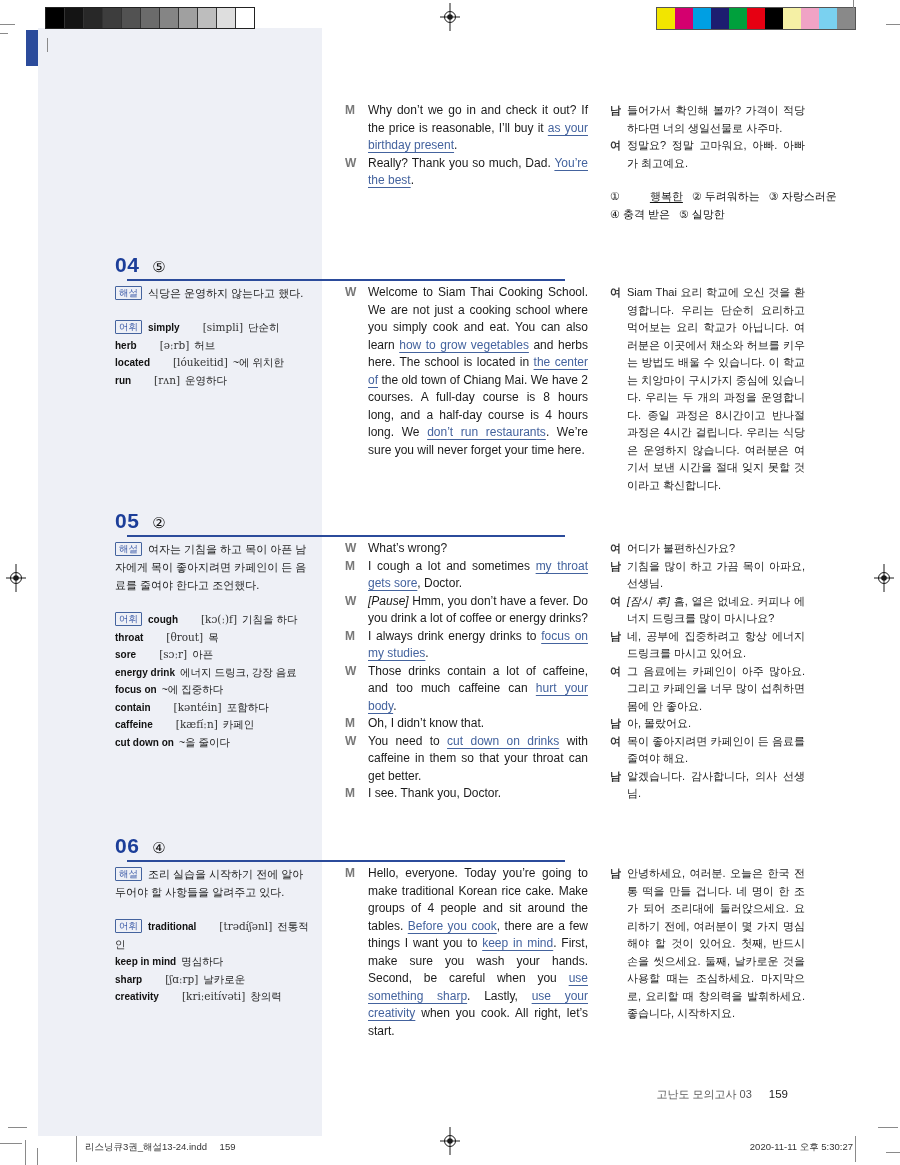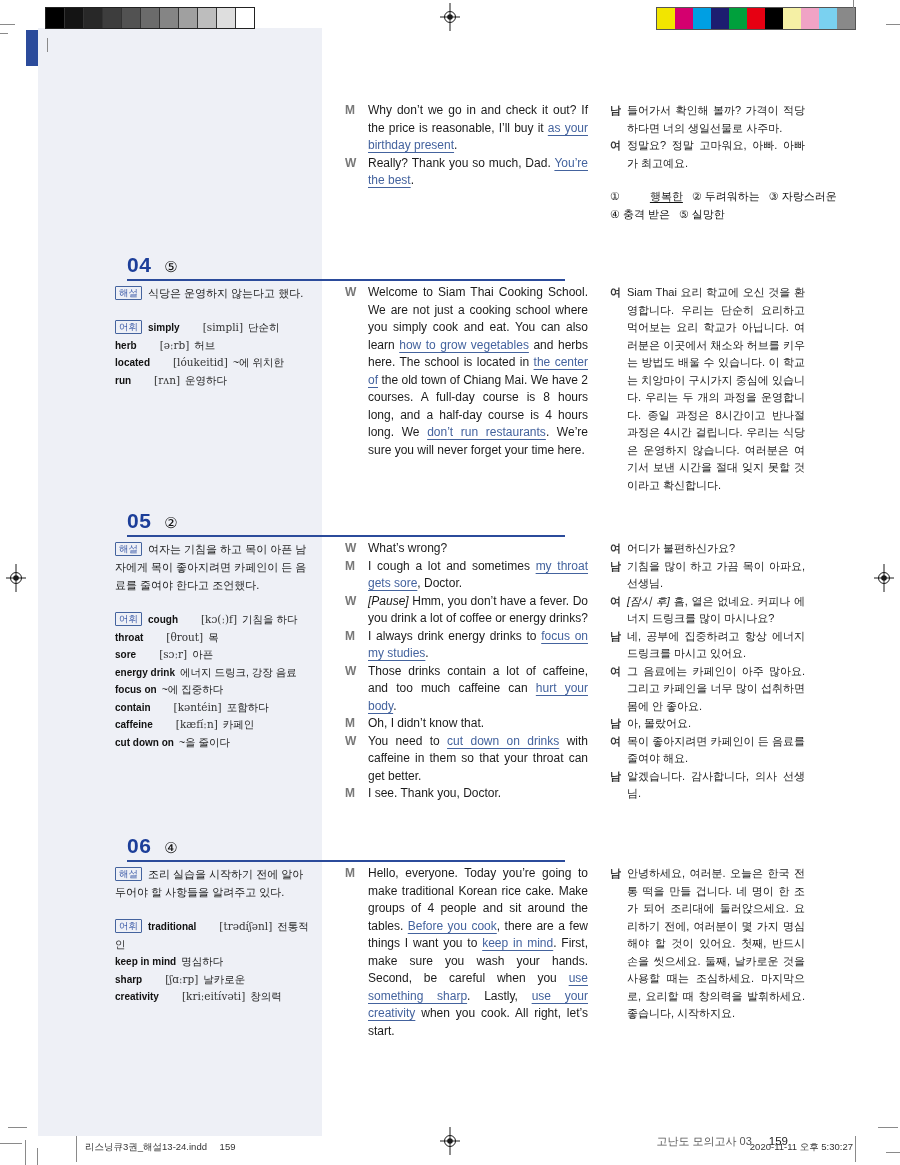--- a/index.html
+++ b/index.html
@@ -14,21 +14,21 @@
   .gbar .cell:last-child{border-right:none;}
   .cbar{position:absolute;left:656px;top:7px;display:flex;border:1px solid #555;}
   .cbar .cell{width:18px;height:21px;}
   .reg{position:absolute;width:20px;height:28px;}
   .cropline{position:absolute;background:#8a8a8a;}
 
   
   #sections{position:absolute;left:0;top:0;width:100%;height:100%;}
   .sec{position:absolute;left:115px;width:690px;}
   .s0{top:102px}.s1{top:253px}.s2{top:509px}.s3{top:834px}
-  .sec-h{margin-left:12px;height:24px;display:flex;align-items:baseline;}
+  .sec-h{height:24px;display:flex;align-items:baseline;}
   .sec-num{font-size:21px;font-weight:bold;color:#1c3e99;letter-spacing:.5px;}
   .sec-ans{font-size:15px;color:#111;margin-left:13px;}
   .sec-div{margin-left:12px;width:438px;border-bottom:2px solid #2b4b9b;margin-top:2px;}
   .sec-body{display:grid;grid-template-columns:215px 280px 195px;margin-top:3px;}
   .sec.nohead .sec-body{margin-top:0;}
 
   
   .notes{padding-right:18px;}
   .badge{display:inline-block;border:1px solid #44639e;color:#3c5ba8;font-size:9.5px;
          line-height:12px;padding:0 3px;margin-right:6px;border-radius:1px;position:relative;top:-1px;}
@@ -52,21 +52,21 @@
   .kline{display:flex;line-height:17.5px;}
   .ksp{flex:0 0 17px;font-weight:bold;color:#333;}
   .ktext{flex:1;text-align:justify;}
   .opts{margin-top:16px;line-height:17.5px;color:#111;}
   .opt-row{white-space:nowrap;}
   .opt{margin-right:9px;}
   .onum{margin-right:3px;}
   .ou{text-decoration:underline;text-underline-offset:2px;margin-left:27px;}
 
   
-  .page-footer{position:absolute;top:1134px;right:112px;display:flex;align-items:baseline;}
+  .page-footer{position:absolute;top:1087px;right:112px;display:flex;align-items:baseline;}
   .pf-label{font-size:11px;color:#555;margin-right:17px;}
   .pf-page{font-size:11.5px;color:#1a1a1a;}
   .print-footer{position:absolute;top:1141px;left:0;width:100%;font-size:9.5px;color:#333;}
   .pr-file{position:absolute;left:85px;top:0;}
   .pr-file .fp{margin-left:10px;}
   .pr-date{position:absolute;right:47px;top:0;}
 </style>
 </head>
 <body>
 

